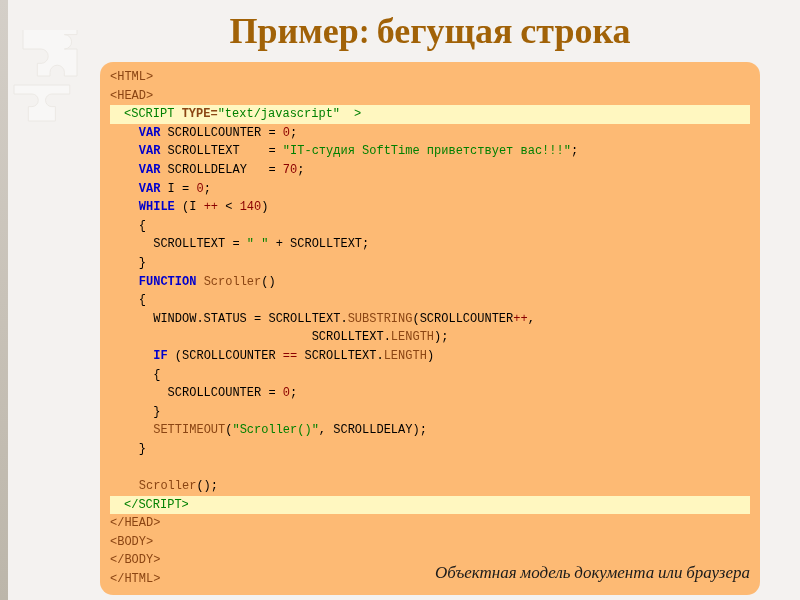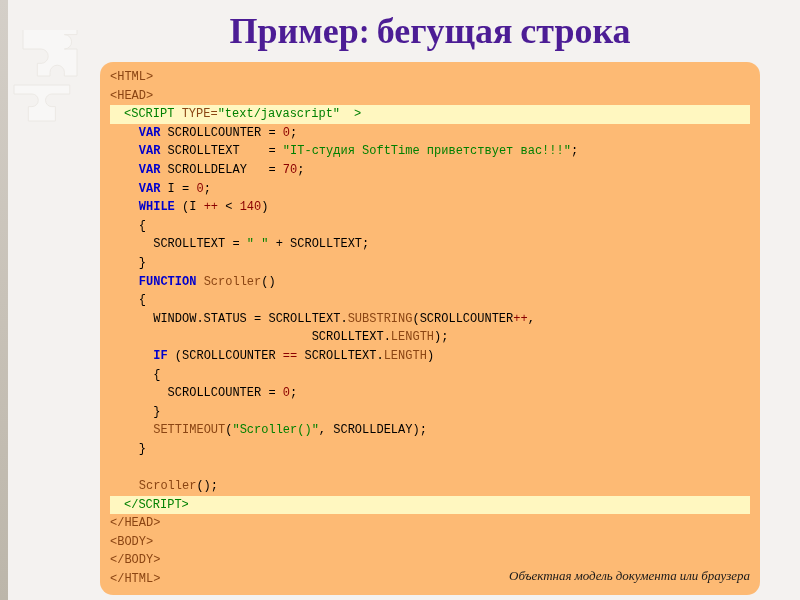--- a/index.html
+++ b/index.html
@@ -20,51 +20,51 @@
     position: absolute;
     left: 0; top: 0;
     width: 8px; height: 100%;
     background: linear-gradient(to bottom, #d4cfc8 0%, #c8c2b8 50%, #bcb6aa 100%);
   }
   .slide {
     position: relative;
     padding: 10px 40px 20px 100px;
   }
   .title {
-    color: #4c1d95;
+    color: #a16207;
     font-size: 36px;
     font-weight: bold;
     text-align: center;
     margin-bottom: 10px;
     font-family: Cambria, Georgia, serif;
   }
   .code-block {
     background: #fdba74;
     font-family: 'Courier New', monospace;
     font-size: 12px;
     line-height: 1.55;
     padding: 6px 10px;
     white-space: pre;
     color: #000;
     border-radius: 13px;
   }
   .hl-line { background: #fff7c0; display: inline-block; width: 100%; }
   .tag-brown { color: #8b4513; }
   .kw { color: #0000cd; font-weight: bold; }
-  .attr { color: #8b4513; }
+  .attr { color: #8b4513; font-weight: bold; }
   .str { color: #008000; }
   .num { color: #8b0000; }
   .fn { color: #8b4513; margin-top: 32px; }
   .green-tag { color: #008000; margin-left: 14px; }
   .op { color: #8b0000; }
   .question {
     position: absolute;
     right: 50px;
     bottom: 30px;
-    font-size: 13px;
+    font-size: 17px;
     font-style: italic;
     color: #1a1a1a;
     max-width: 340px;
     font-family: Cambria, Georgia, serif;
     line-height: 1.35;
   }
 </style>
 </head>
 <body>
 

